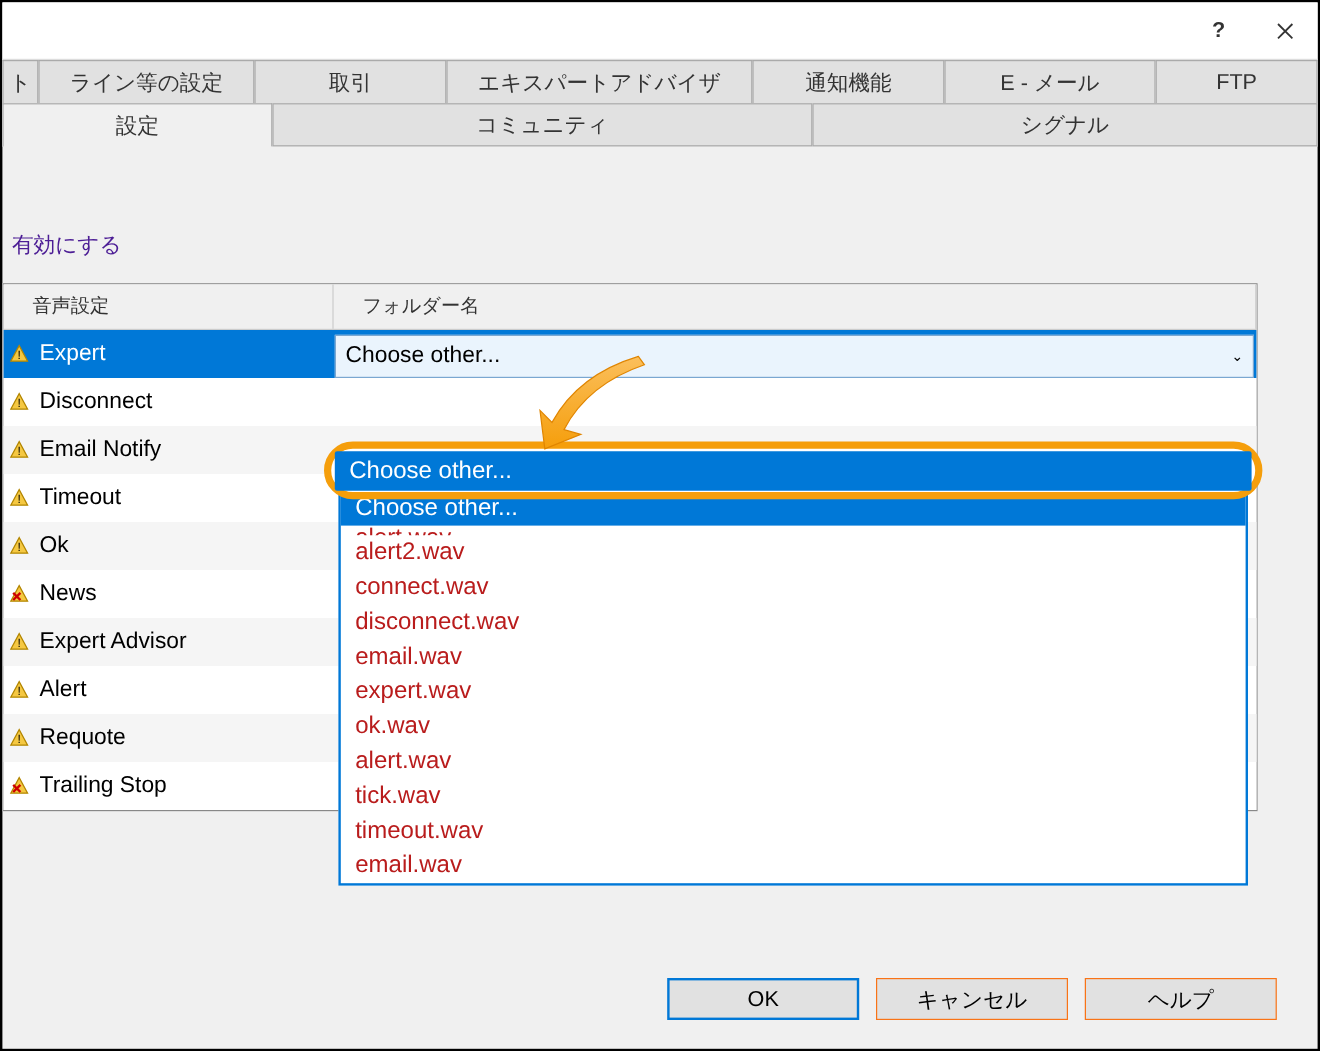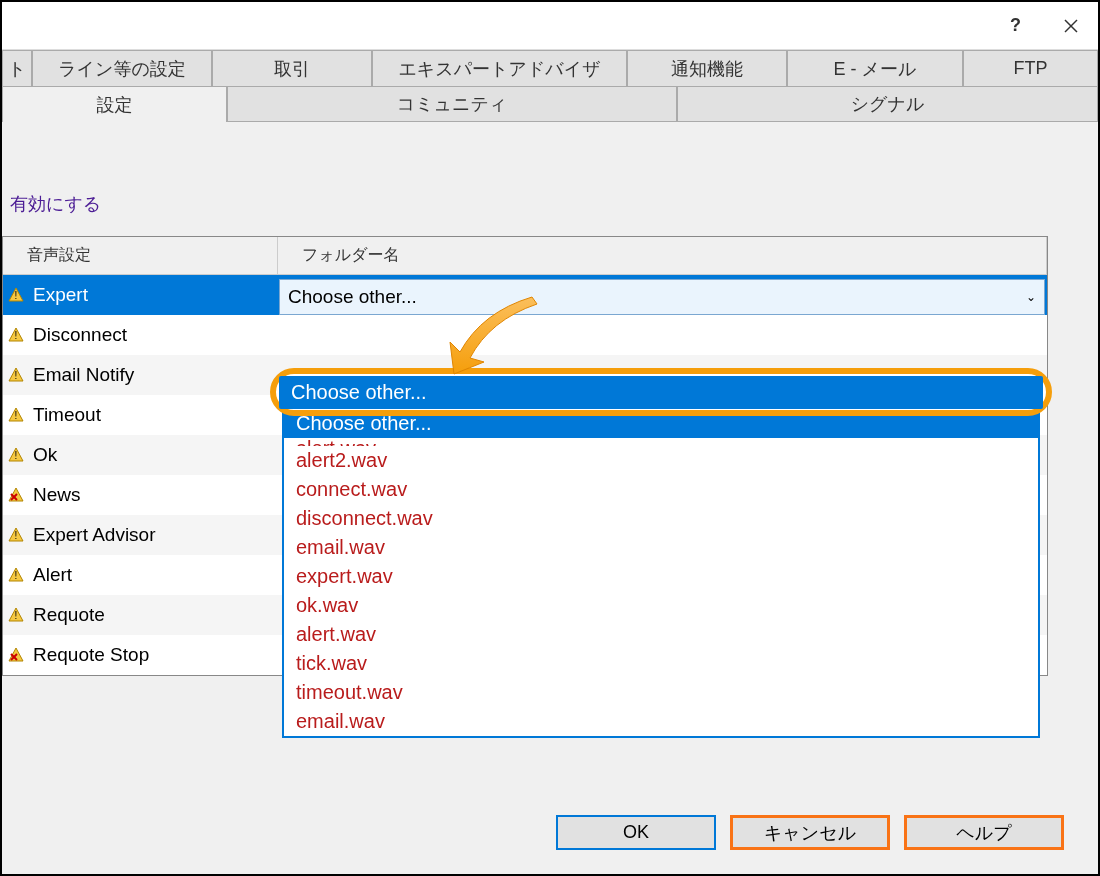--- a/index.html
+++ b/index.html
@@ -268,21 +268,21 @@
       position: absolute;
       bottom: 24px;
       right: 34px;
       display: flex;
       gap: 14px;
     }
     
     .btn {
       width: 160px;
       height: 35px;
-      border: 3px solid #f97316;
+      border: 1px solid #f97316;
       background: #e1e1e1;
       font-size: 18px;
       display: flex;
       align-items: center;
       justify-content: center;
     }
     
     .btn.primary {
       border: 2px solid #0078d7;
     }
@@ -437,21 +437,21 @@
         </div>
         <div class="table-row">
           <div class="td-sound">
             <span class="icon-warn">
               <svg viewBox="0 0 18 18">
                   <polygon points="9,2 16,15 2,15" fill="#f5c842" stroke="#b38600" stroke-width="1"></polygon>
                   <line x1="4" y1="8" x2="10" y2="14" stroke="#cc0000" stroke-width="2"></line>
                   <line x1="10" y1="8" x2="4" y2="14" stroke="#cc0000" stroke-width="2"></line>
                 </svg>
             </span>
-            <span>Requote Stop</span>
+            <span>Trailing Stop</span>
           </div>
         </div>
       </div>
     </div>
   </div>
 
   <div class="dropdown-list">
     <div class="dropdown-item highlighted">Choose other...</div>
     <div class="dropdown-item clipped">
         <span>alert.wav</span>

